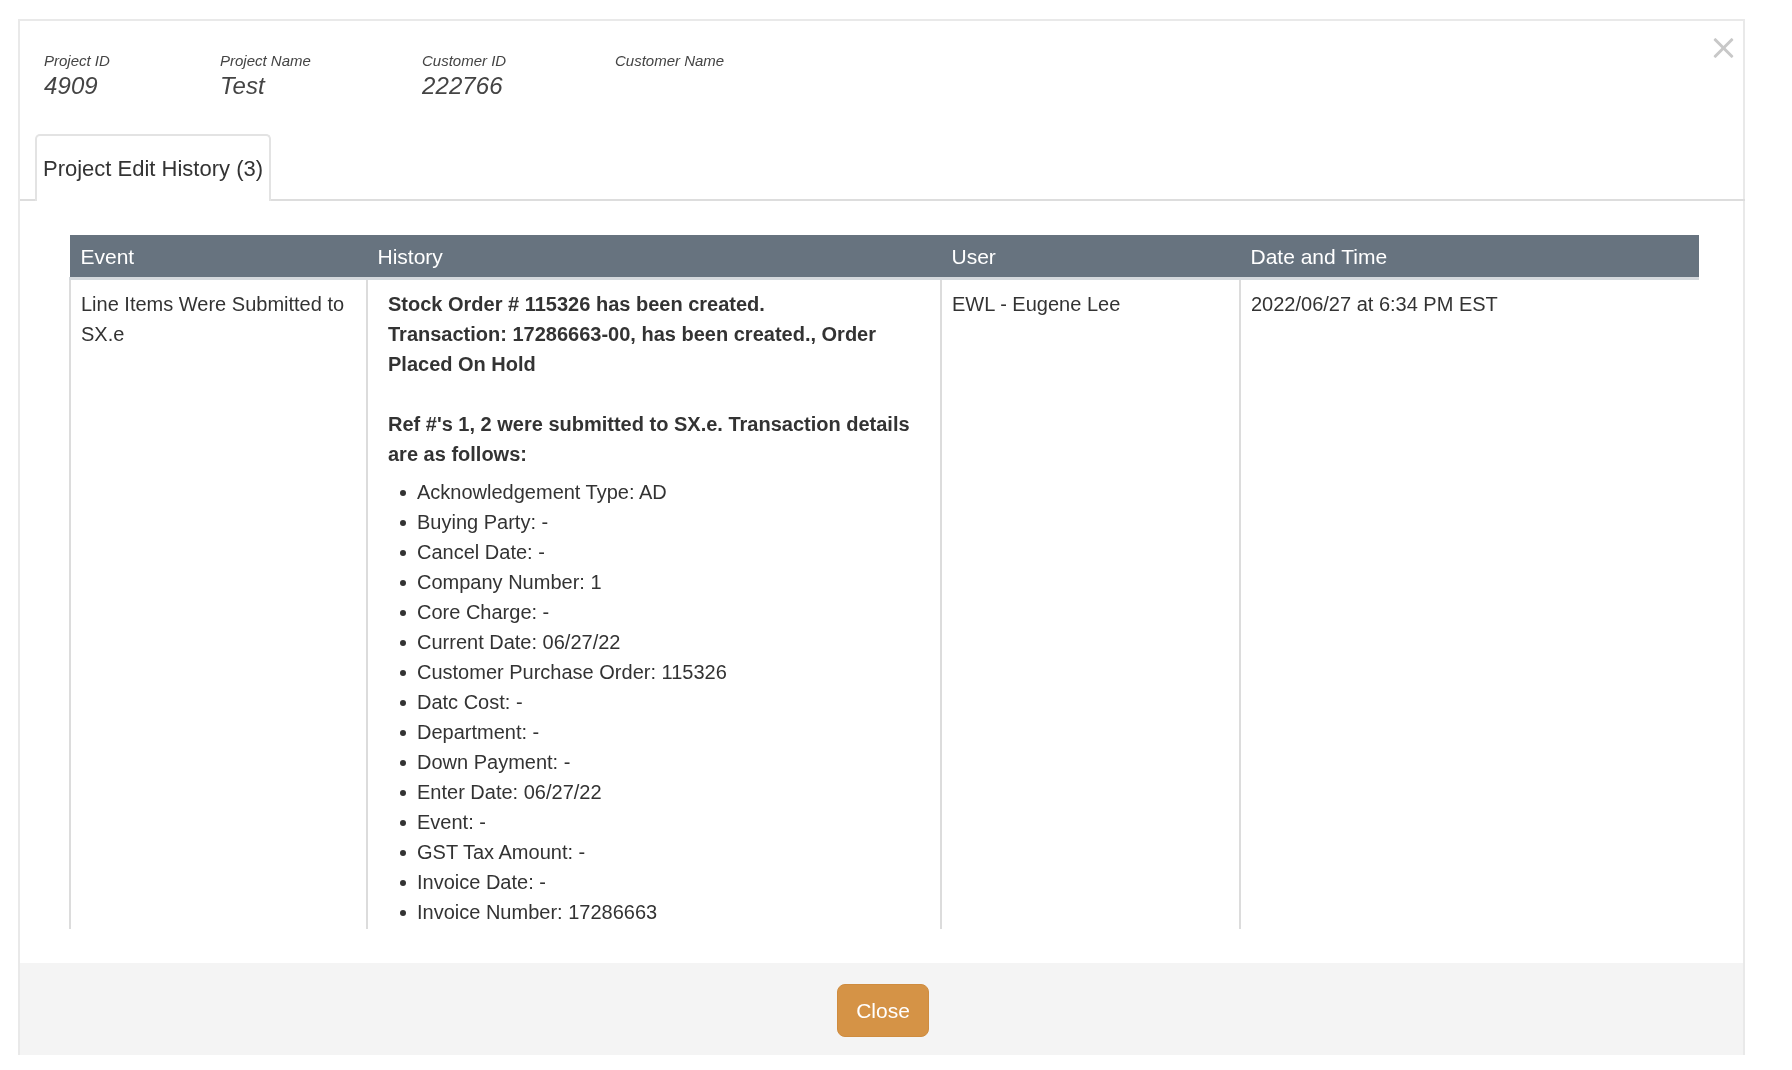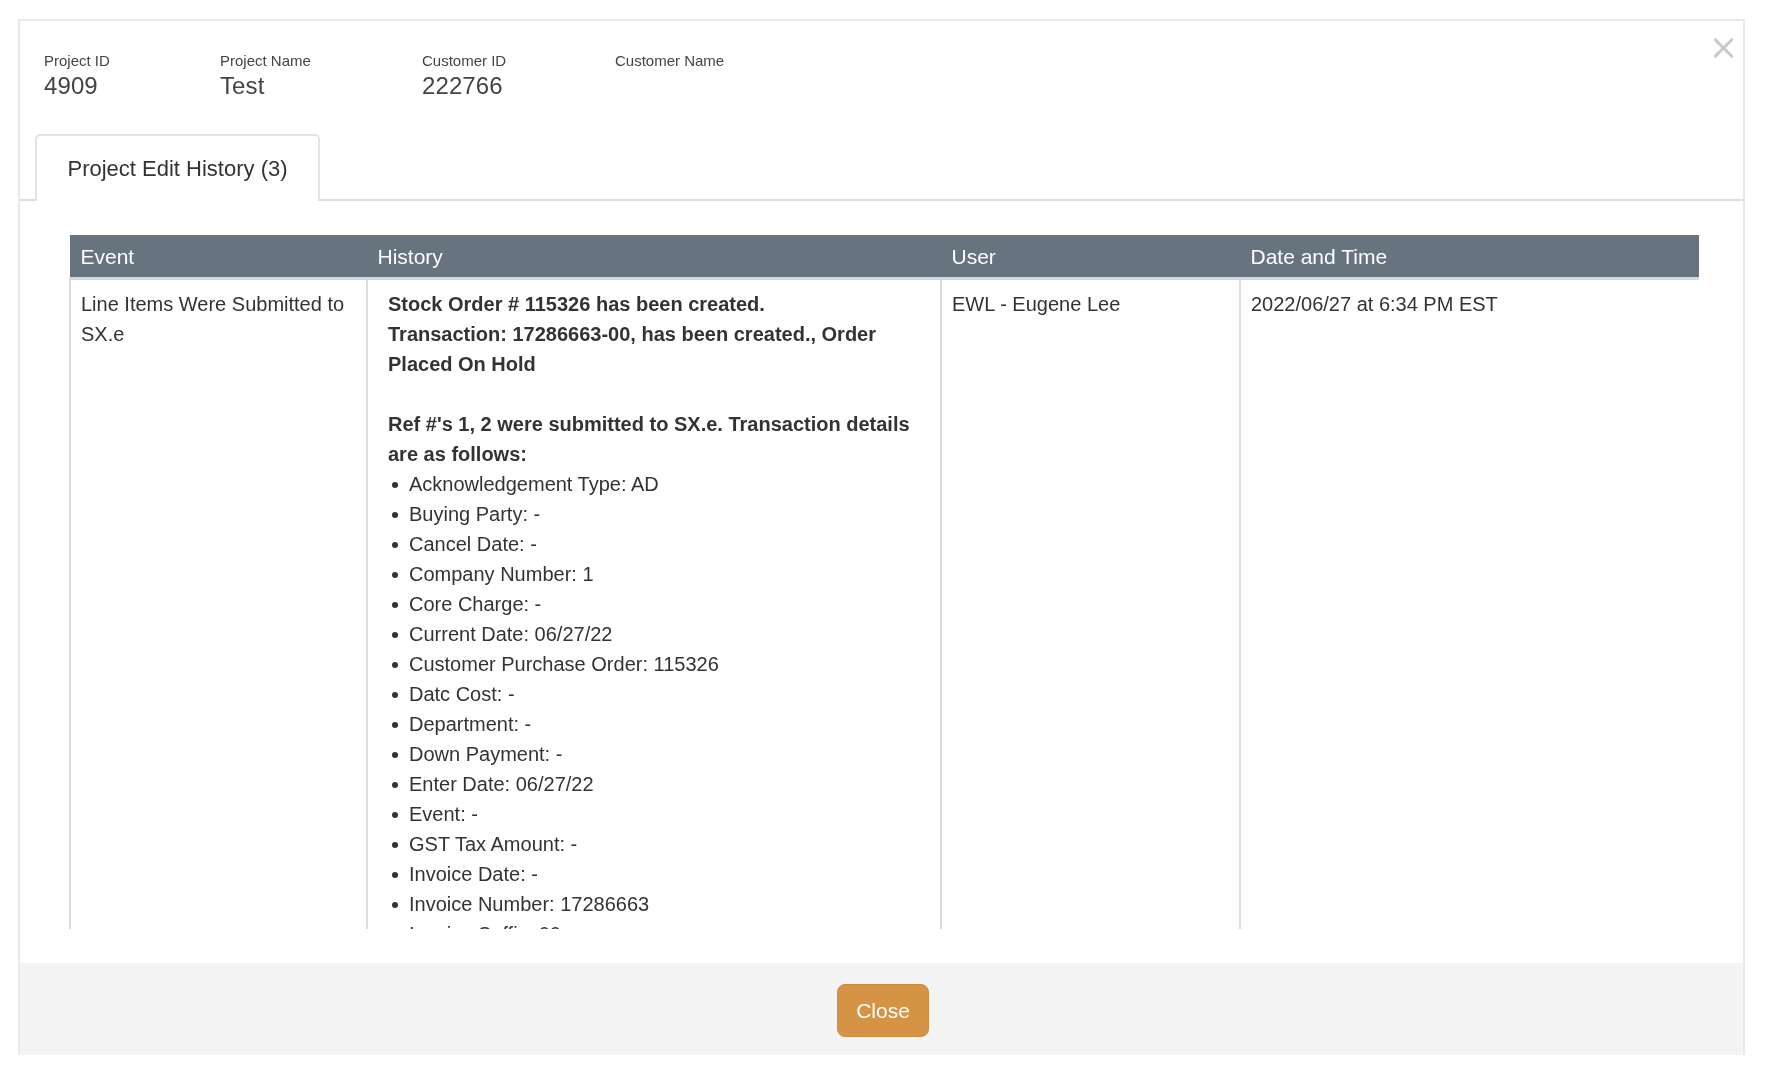--- a/index.html
+++ b/index.html
@@ -29,42 +29,42 @@
       position: absolute;
       left: 12px; top: 0;
       width: 3px; height: 26px;
       background: #c8c8c8;
       border-radius: 1px;
     }
     .close-x::before { transform: rotate(45deg); }
     .close-x::after { transform: rotate(-45deg); }
 
     .meta { position: absolute; top: 31px; }
-    .meta .label { font-size: 15px; color: #444; line-height: 18px; }
-    .meta .value { font-size: 24px; color: #444; line-height: 30px; margin-top: 1px; letter-spacing: 0.1px; }
+    .meta .label { font-size: 15px; color: #444; line-height: 18px; font-style: italic; }
+    .meta .value { font-size: 24px; color: #444; line-height: 30px; margin-top: 1px; letter-spacing: 0.1px; font-style: italic; }
 
     .tabs {
       position: absolute;
       left: 0; top: 113px;
       width: 1725px; height: 65px;
       border-bottom: 2px solid #dddddd;
     }
     .tab {
       position: absolute;
       top: 0; height: 64px;
       box-sizing: border-box;
       border: 2px solid #e3e3e3;
       border-bottom: none;
       border-radius: 5px 5px 0 0;
       font-size: 22px;
       display: flex; align-items: center; justify-content: center;
       cursor: pointer;
     }
     .tab.active {
-      left: 15px; width: 285px; height: 67px;
+      left: 15px; width: 236px; height: 67px;
       background: #ffffff; color: #333; text-align: center;
     }
     .tab.inactive {
       left: 308px; width: 324px;
       background: #f4f4f4; color: #4a7ab5;
     }
 
     .table-wrap {
       position: absolute;
       left: 49px; top: 214px;
@@ -93,21 +93,21 @@
       vertical-align: top;
       border-left: 2px solid #dcdcdc;
       border-right: 2px solid #dcdcdc;
       padding: 9px 10px 0 10px;
       line-height: 30px;
       height: 900px;
     }
     td.history { padding-left: 20px; }
     .hist-line { display: block; font-weight: bold; }
     .hist-gap { display: block; height: 30px; }
-    ul.details { margin: 0; padding: 0; list-style: none; }
+    ul.details { margin: 8px; padding: 0; list-style: none; }
     ul.details li { position: relative; padding-left: 21px; }
     ul.details li::before {
       content: "";
       position: absolute;
       left: 4px; top: 13px;
       width: 6px; height: 6px;
       border-radius: 50%;
       background: #333;
     }
 

